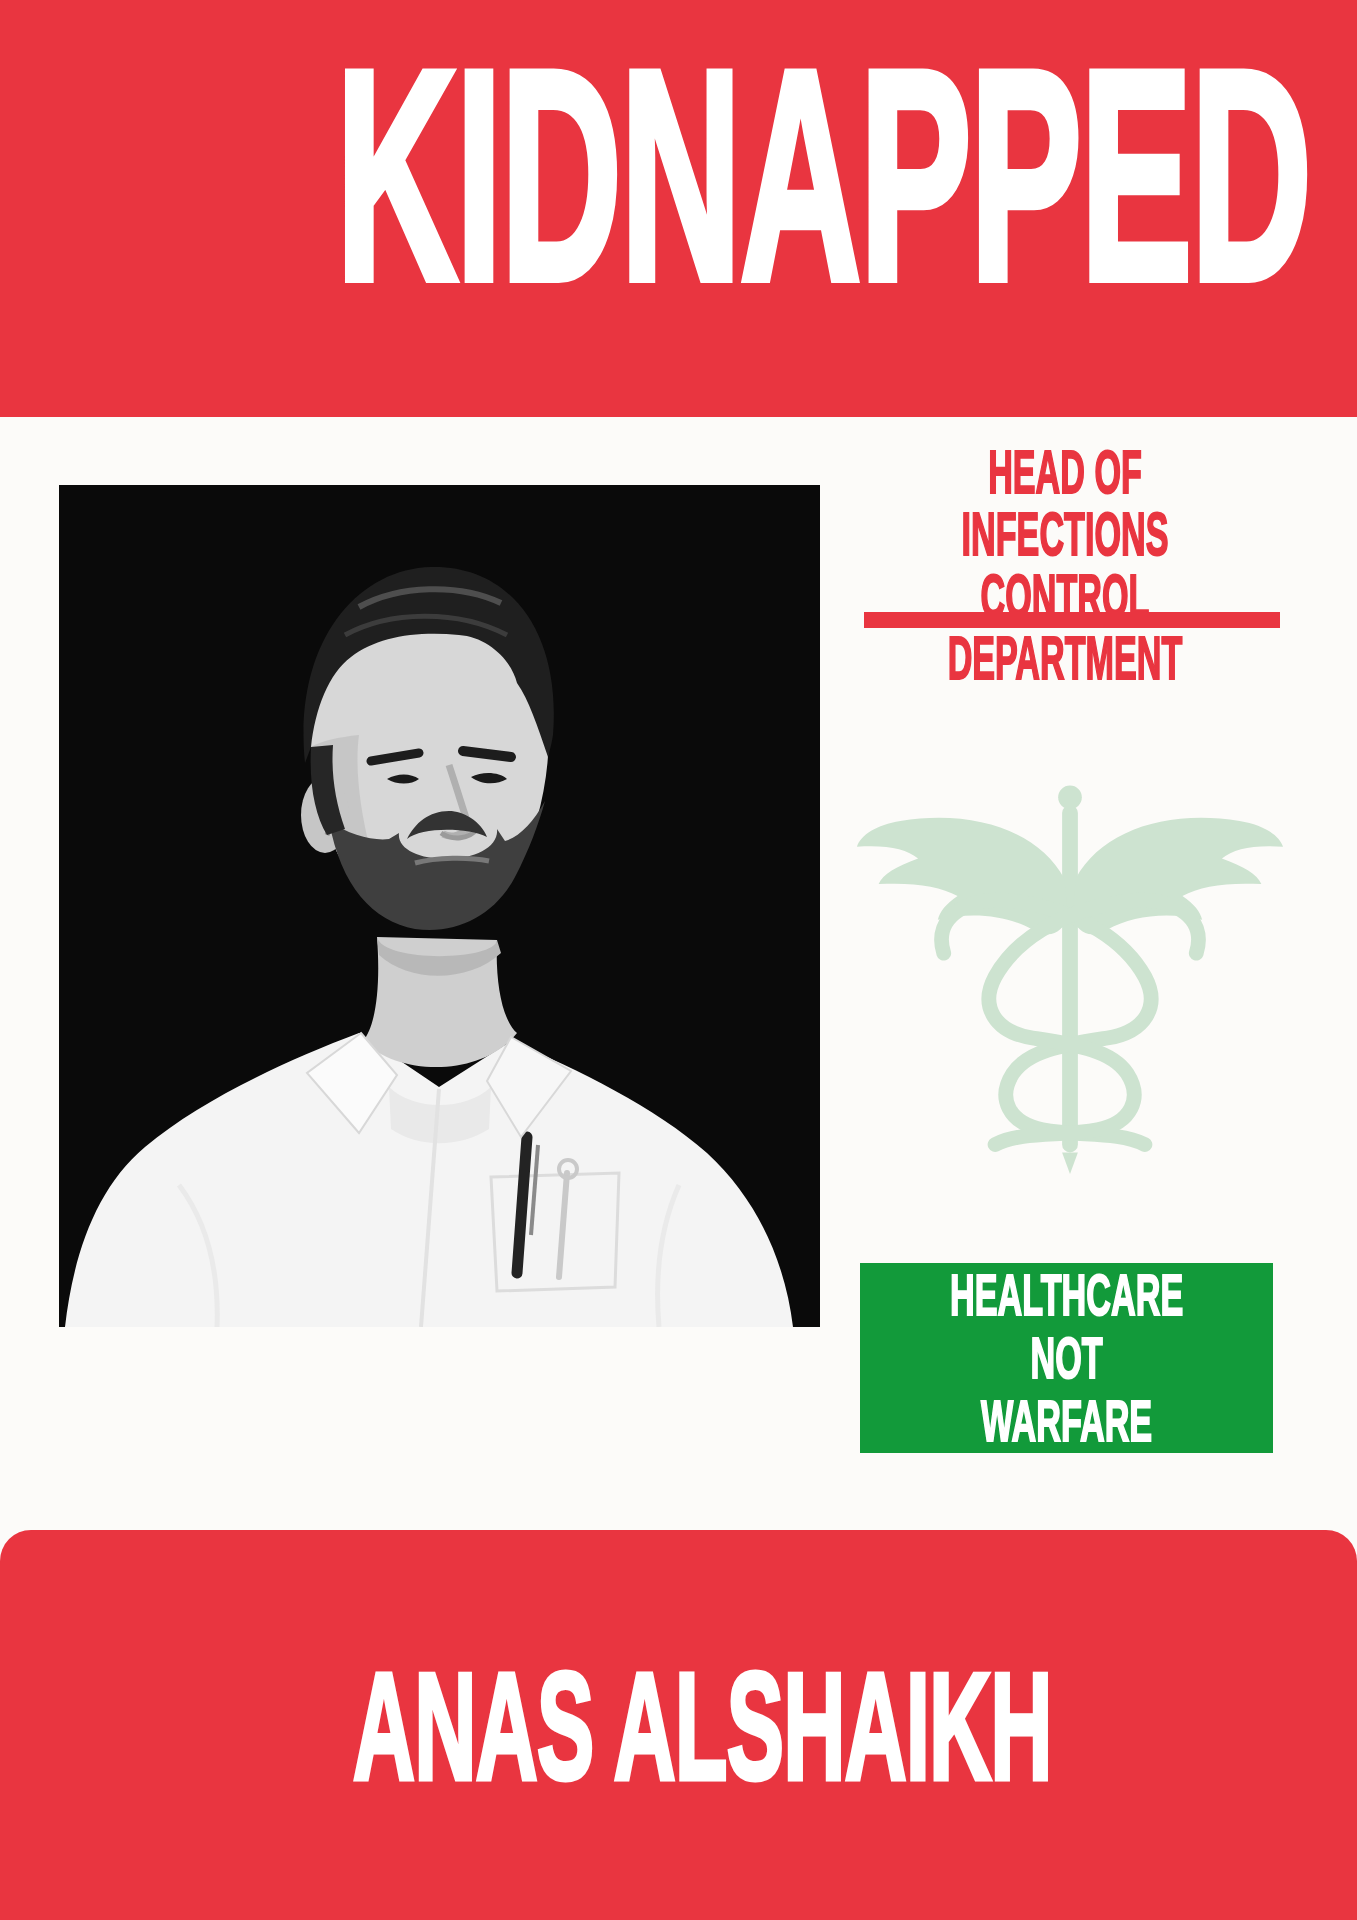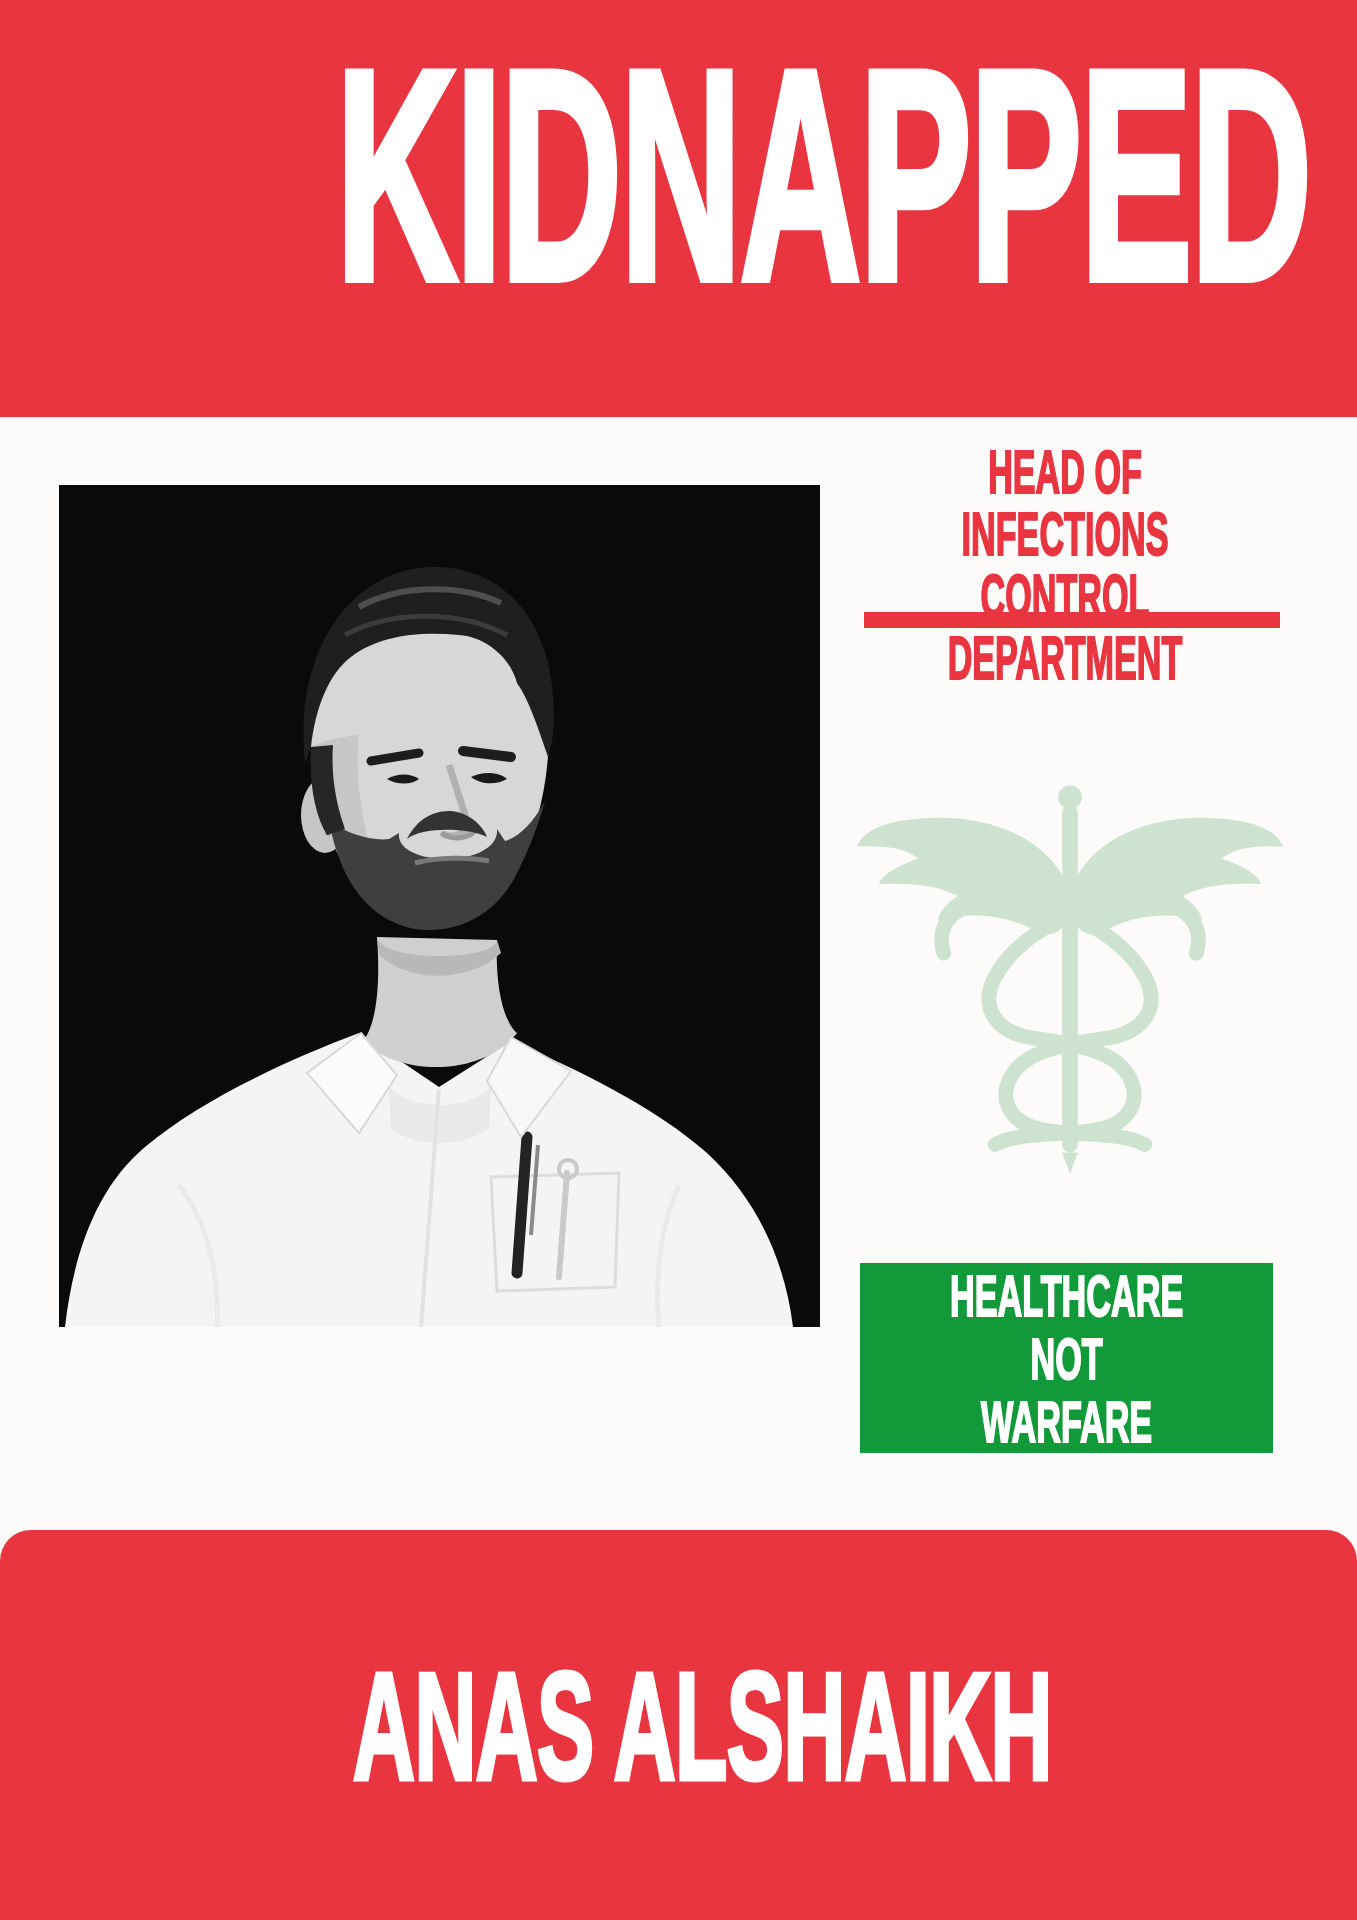--- a/index.html
+++ b/index.html
@@ -105,21 +105,21 @@
     white-space: pre-line;
   }
   .slogan-box {
     position: absolute;
     left: 860px;
     top: 1263px;
     width: 413px;
     height: 190px;
     background: var(--green, #129A3A);
     display: flex;
-    align-items: center;
+    align-items: flex-start;
     justify-content: center;
   }
   .slogan {
     font-size: 58px;
     line-height: 63px;
     -webkit-text-stroke: 2px #ffffff;
     transform: scaleX(0.59);
     transform-origin: center center;
   }
 </style>

